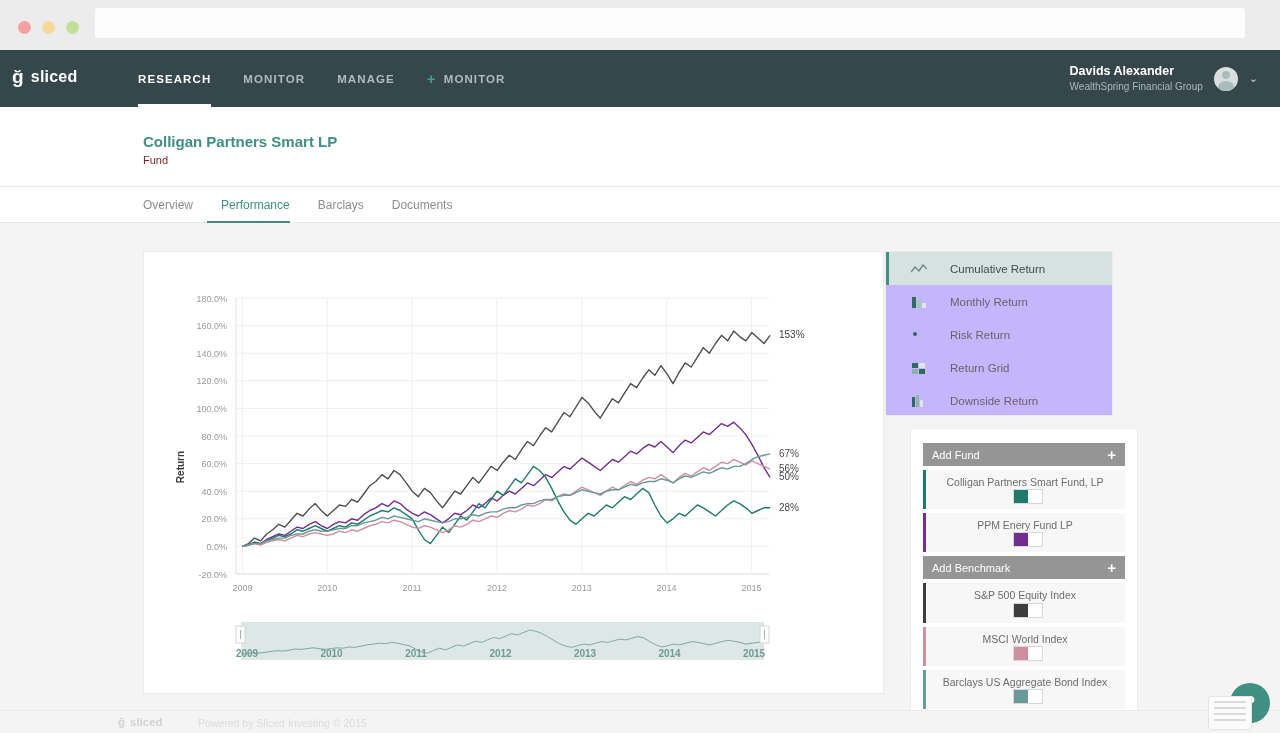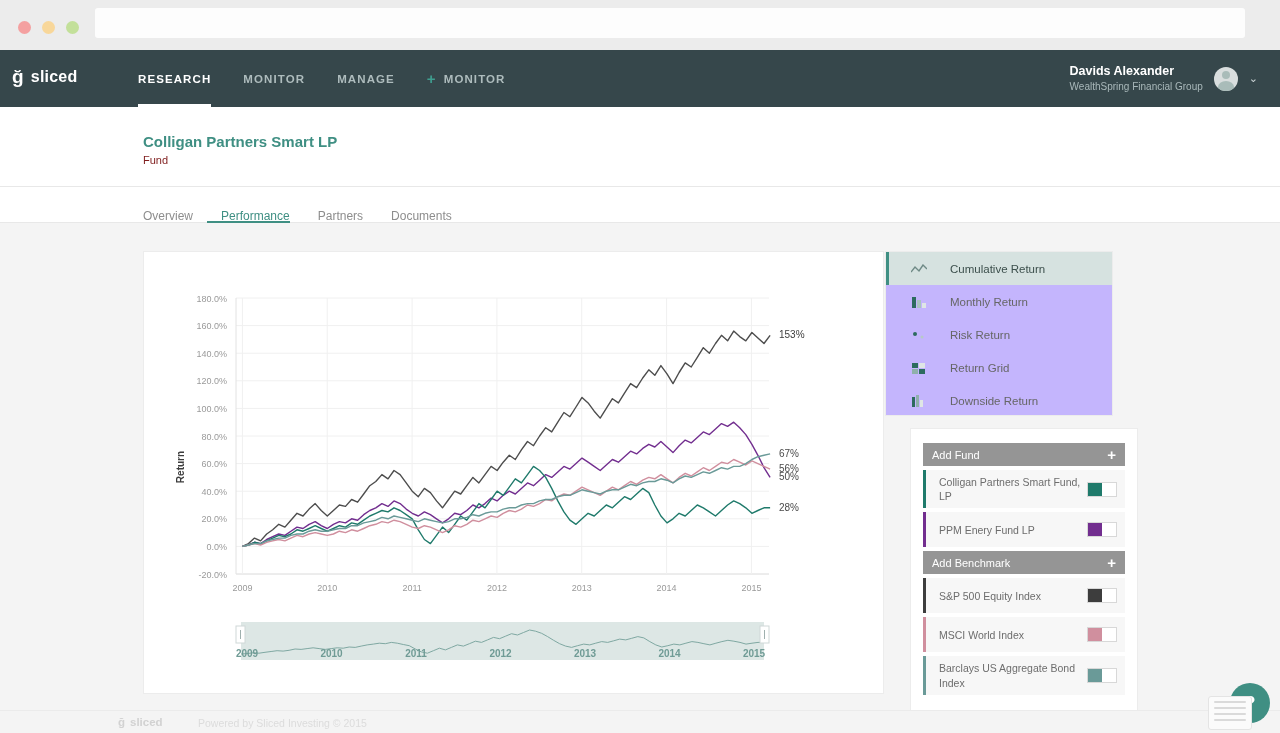--- a/index.html
+++ b/index.html
@@ -86,21 +86,21 @@
     color: #7f1d1d; font-size: 11px;
   }
 
   
   .tabsbar {
     position: absolute; top: 187px; left: 0; width: 1280px; height: 36px;
     background: #ffffff; border-bottom: 1px solid #e8e8e8;
   }
   .tabs { position: absolute; left: 143px; top: 0; display: flex; height: 36px; }
   .tab {
-    position: relative; display: flex; align-items: flex-end; padding: 0 14px;
+    position: relative; display: flex; align-items: center; padding: 0 14px;
     font-size: 12px; color: #8d8d8d; cursor: pointer;
   }
   .tab:first-child { padding-left: 0; }
   .tab.active { color: #3f8f83; }
   .tab.active::after {
     content: ""; position: absolute; left: 0; right: 14px; bottom: 0;
     height: 2px; background: #3f8f83;
   }
 
   
@@ -138,20 +138,21 @@
   .addbar {
     display: flex; align-items: center; justify-content: space-between;
     height: 23px; background: #959595; color: #ffffff;
     font-size: 11px; padding: 0 9px; margin-bottom: 4px; cursor: pointer;
   }
   .addbar .pl { font-size: 15px; font-weight: 700; line-height: 1; }
   .fundrow {
     position: relative; display: flex; align-items: center;
     min-height: 35px; background: #f7f7f7; margin-bottom: 4px;
     padding: 5px 8px 5px 16px;
+    flex-direction: column;
   }
   .fundrow .bar { position: absolute; left: 0; top: 0; bottom: 0; width: 3px; }
   .fundrow .nm { flex: 1; font-size: 10.5px; color: #6d6d6d; line-height: 1.35; padding-right: 6px; }
   .toggle {
     width: 30px; height: 15px; border: 1px solid #d8d8d8; background: #ffffff;
     display: flex; flex-shrink: 0; cursor: pointer;
   }
   .toggle .on { width: 50%; height: 100%; }
   .toggle .off { width: 50%; height: 100%; background: #ffffff; }
 
@@ -244,21 +245,21 @@
 
   <div class="tabsbar">
     <div class="tabs">
       <div class="tab">
         <span>Overview</span>
       </div>
       <div class="tab active">
         <span>Performance</span>
       </div>
       <div class="tab">
-        <span>Partners</span>
+        <span>Barclays</span>
       </div>
       <div class="tab">
         <span>Documents</span>
       </div>
     </div>
   </div>
 
   <div class="page">
 
     <div class="chartcard">

